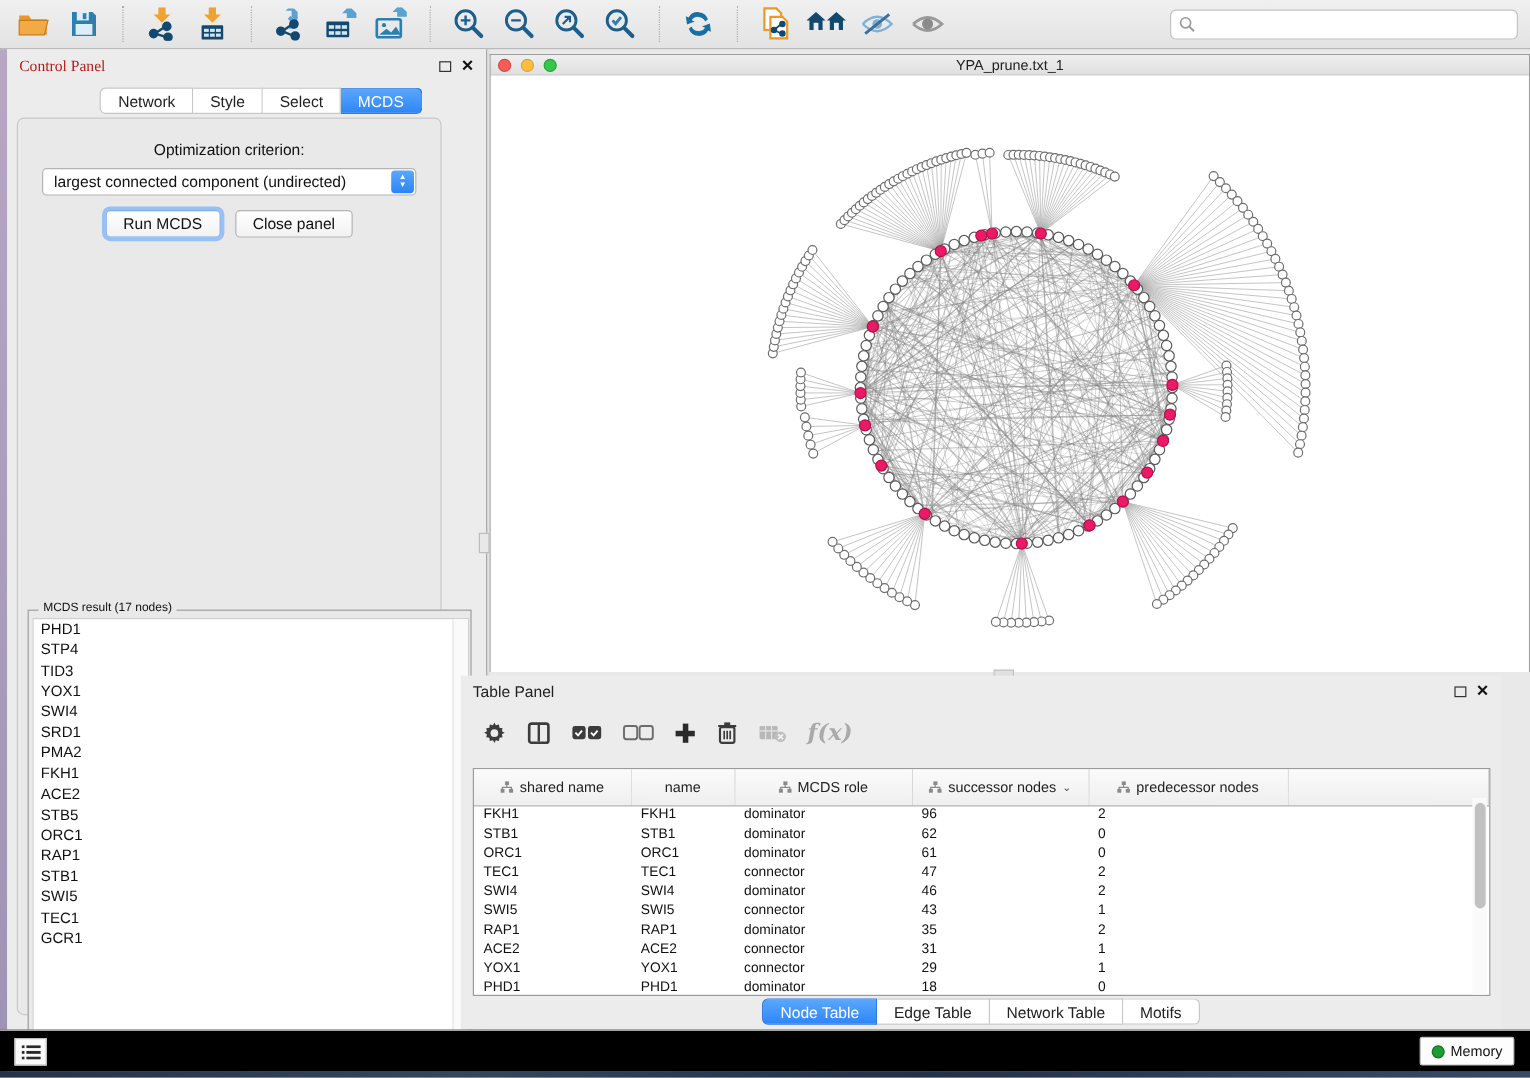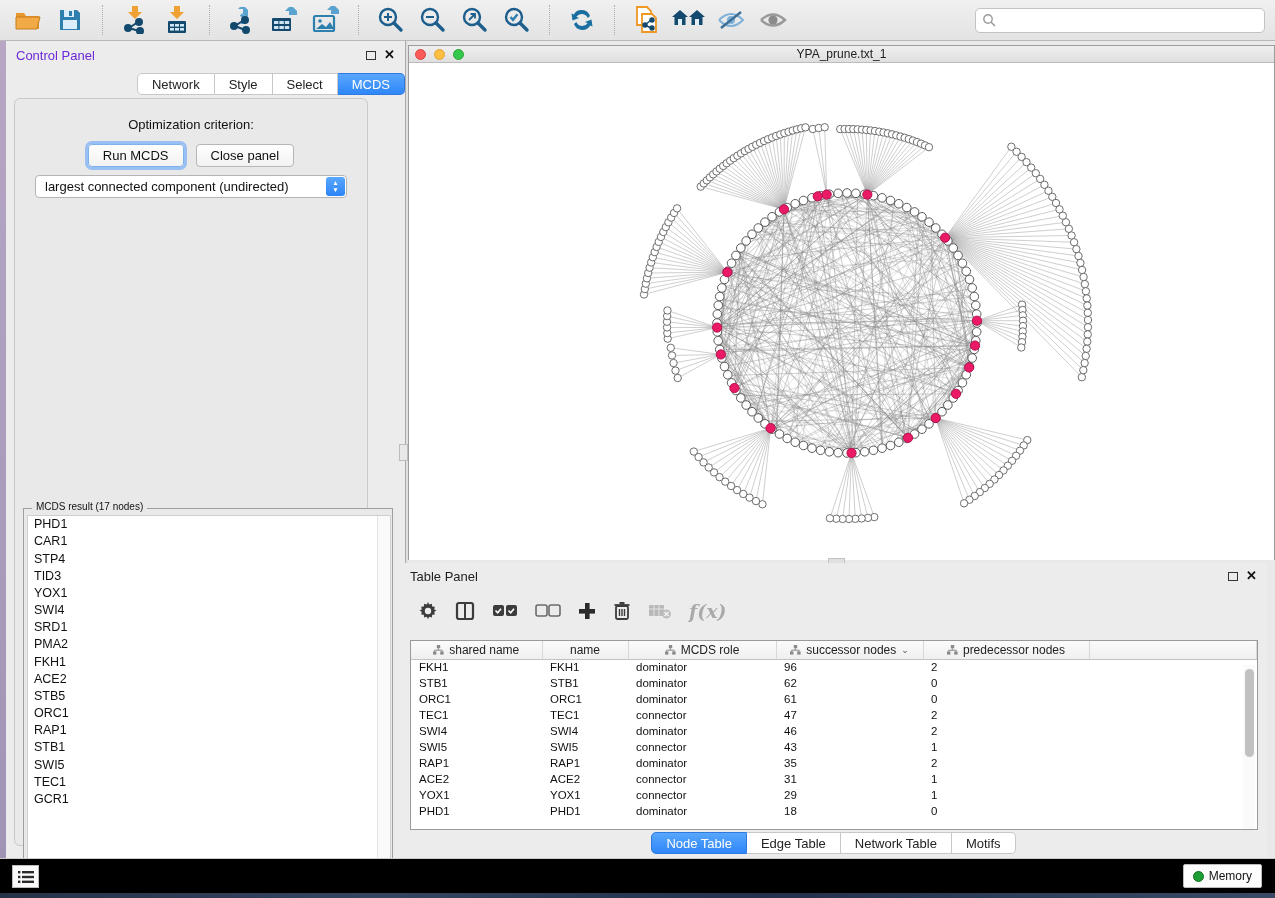--- a/index.html
+++ b/index.html
@@ -19,25 +19,25 @@
   
   #left-strip { position:absolute; left:0; top:41px; width:6px; height:852px;
     background:linear-gradient(#b7a6c4,#9f93b5); }
   #bottom-wallpaper { position:absolute; left:0; top:893px; width:1275px; height:5px;
     background:linear-gradient(90deg,#253349,#35455e 30%,#22304a 60%,#3a4a66); }
 
   
   #control-panel { position:absolute; left:6px; top:41px; width:399px; height:817px;
     background:#ececec; }
   #cp-header { height:28px; display:flex; align-items:center; padding:0 10px; }
-  #cp-title { font-size:13px; color:#6d28d9; }
+  #cp-title { font-size:13px; color:#b91c1c;font-family:Liberation Serif, serif; }
   .win-btns { margin-left:auto; display:flex; gap:8px; align-items:center; }
   .float-glyph { width:10px; height:9px; border:1.5px solid #333; display:inline-block; }
   .close-glyph { font-size:13px; font-weight:bold; color:#111; line-height:10px; }
-  #control-tabs { position:absolute; left:0; top:32px; width:100%; display:flex; justify-content:flex-end; }
+  #control-tabs { position:absolute; left:12px; top:32px; width:100%; display:flex; justify-content:center; }
   .seg-tab { font-size:13px; color:#222; background:#fff; border:1px solid #c7c7c7;
     border-left:none; padding:3px 14px; height:22px; display:flex; align-items:center; }
   .seg-tab:first-child { border-left:1px solid #c7c7c7; border-radius:5px 0 0 5px; }
   .seg-tab:last-child { border-radius:0 5px 5px 0; }
   .seg-tab.active { background:linear-gradient(#59a7fd,#2e86f8); border-color:#2e7ae0; color:#fff; }
   #cp-pane { position:absolute; left:8px; top:57px; width:354px; height:748px;
     background:#e9e9e9; border:1px solid #c9c9c9; border-radius:6px; }
   #opt-label { margin-top:18px; text-align:center; font-size:13px; color:#111; }
   #opt-select { position:relative; margin:8px auto 0; width:312px; height:23px; background:#fff;
     border:1px solid #b4b4b4; border-radius:4px; display:flex; align-items:center; padding:0 26px 0 9px;
@@ -73,29 +73,29 @@
   
   #network-window { position:absolute; left:408px; top:45px; width:867px; height:515px;
     background:#fff; border:1px solid #9c9c9c; border-bottom:none; }
   #nw-titlebar { height:17px; background:linear-gradient(#efefef,#dfdfdf);
     border-bottom:1px solid #bcbcbc; display:flex; align-items:center; padding:0 6px; position:relative; }
   .traffic { width:11px; height:11px; border-radius:50%; margin-right:8px; }
   #nw-title { position:absolute; left:0; right:0; text-align:center; font-size:12px; color:#222; }
   #graph-area { position:relative; width:865px; height:497px; background:#fff; }
 
   
-  #table-panel { position:absolute; left:400px; top:563px; width:867px; height:295px; background:#ececec; }
+  #table-panel { position:absolute; left:384px; top:563px; width:867px; height:295px; background:#ececec; }
   #tp-header { height:26px; display:flex; align-items:center; padding:0 10px; }
   #tp-title { font-size:13px; color:#222; }
   #tp-toolbar { height:44px; display:flex; align-items:center; padding:0 0 0 18px; gap:17px; }
   .tp-icon { display:flex; align-items:center; justify-content:center; height:30px; }
   #table-view { position:absolute; left:10px; top:77px; width:848px; height:190px; background:#fff;
     border:1px solid #9a9a9a; overflow:hidden; }
   #tbl { width:100%; border-collapse:collapse; table-layout:fixed; }
-  #tbl th { height:18px; background:linear-gradient(#fbfbfb,#efefef); border-right:1px solid #d8d8d8;
+  #tbl th { height:30px; background:linear-gradient(#fbfbfb,#efefef); border-right:1px solid #d8d8d8;
     border-bottom:1px solid #c3c3c3; font-size:12px; font-weight:normal; color:#222; position:relative; }
   #tbl th .hwrap { display:flex; align-items:center; justify-content:center; gap:5px; }
   #tbl td { height:16px; font-size:11.5px; color:#111; padding:0 8px; white-space:nowrap; overflow:hidden; }
   #tbl td.num { text-align:left; padding-right:13px; }
   .sort-arrow { font-size:9px; color:#555; }
   #tbl-scroll { position:absolute; right:2px; top:24px; width:12px; height:164px; background:#fafafa; }
   #tbl-thumb { position:absolute; left:1.5px; top:4px; width:9px; height:88px; background:#c1c1c1;
     border-radius:5px; }
   #tp-tabs { position:absolute; left:0; top:269px; width:100%; display:flex; justify-content:center; }
 
@@ -286,37 +286,36 @@
     </span>
   </div>
   <div id="control-tabs">
       <div class="seg-tab">Network</div>
       <div class="seg-tab">Style</div>
       <div class="seg-tab">Select</div>
       <div class="seg-tab active">MCDS</div>
     </div>
   <div id="cp-pane">
     <div id="opt-label">Optimization criterion:</div>
-    <div id="cp-buttons">
-      <div class="mac-btn focused">Run MCDS</div>
-      <div class="mac-btn">Close panel</div>
-    </div>
     <div id="opt-select">
       <span>largest connected component (undirected)</span>
       <span id="opt-stepper">
           <span>▲</span>
           <span>▼</span>
         </span>
     </div>
+    <div id="cp-buttons">
+      <div class="mac-btn focused">Run MCDS</div>
+      <div class="mac-btn">Close panel</div>
+    </div>
     <div id="mcds-group">
       <span id="mcds-legend">MCDS result (17 nodes)</span>
       <div id="mcds-list">
         <div id="mcds-items">
             <div class="mcds-item">PHD1</div>
-            <div class="mcds-item">CAR1</div>
             <div class="mcds-item">STP4</div>
             <div class="mcds-item">TID3</div>
             <div class="mcds-item">YOX1</div>
             <div class="mcds-item">SWI4</div>
             <div class="mcds-item">SRD1</div>
             <div class="mcds-item">PMA2</div>
             <div class="mcds-item">FKH1</div>
             <div class="mcds-item">ACE2</div>
             <div class="mcds-item">STB5</div>
             <div class="mcds-item">ORC1</div>

